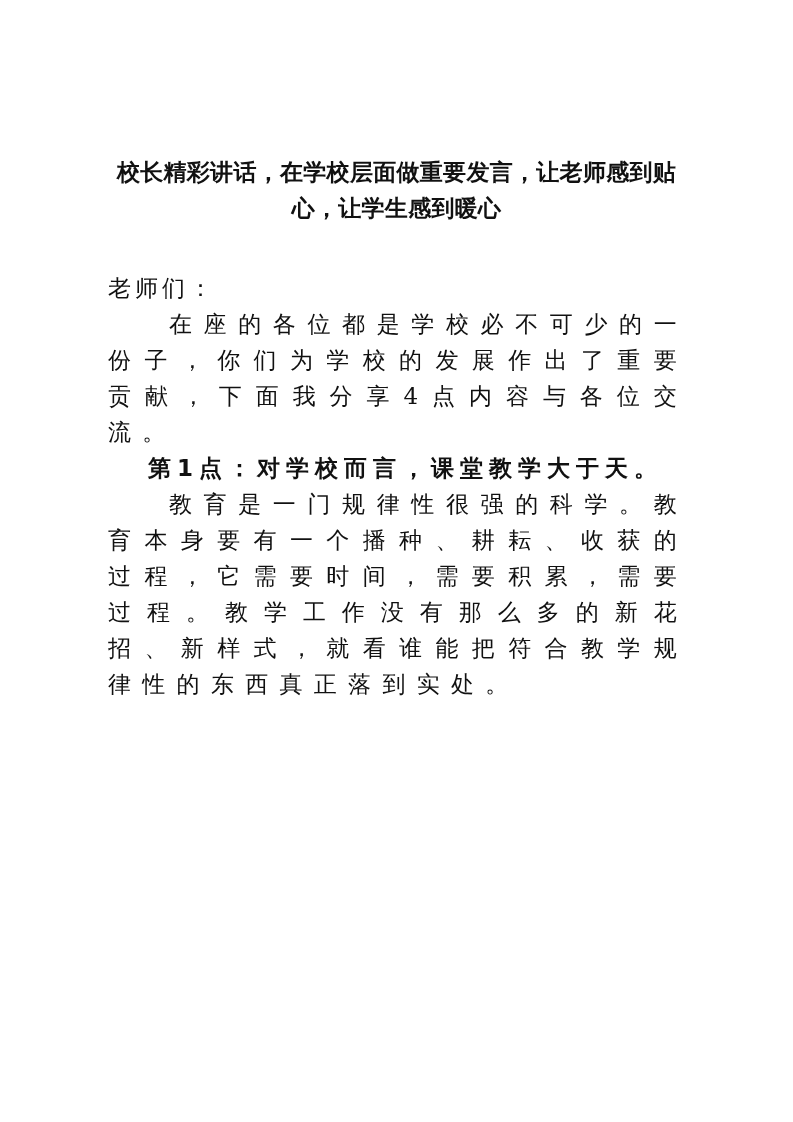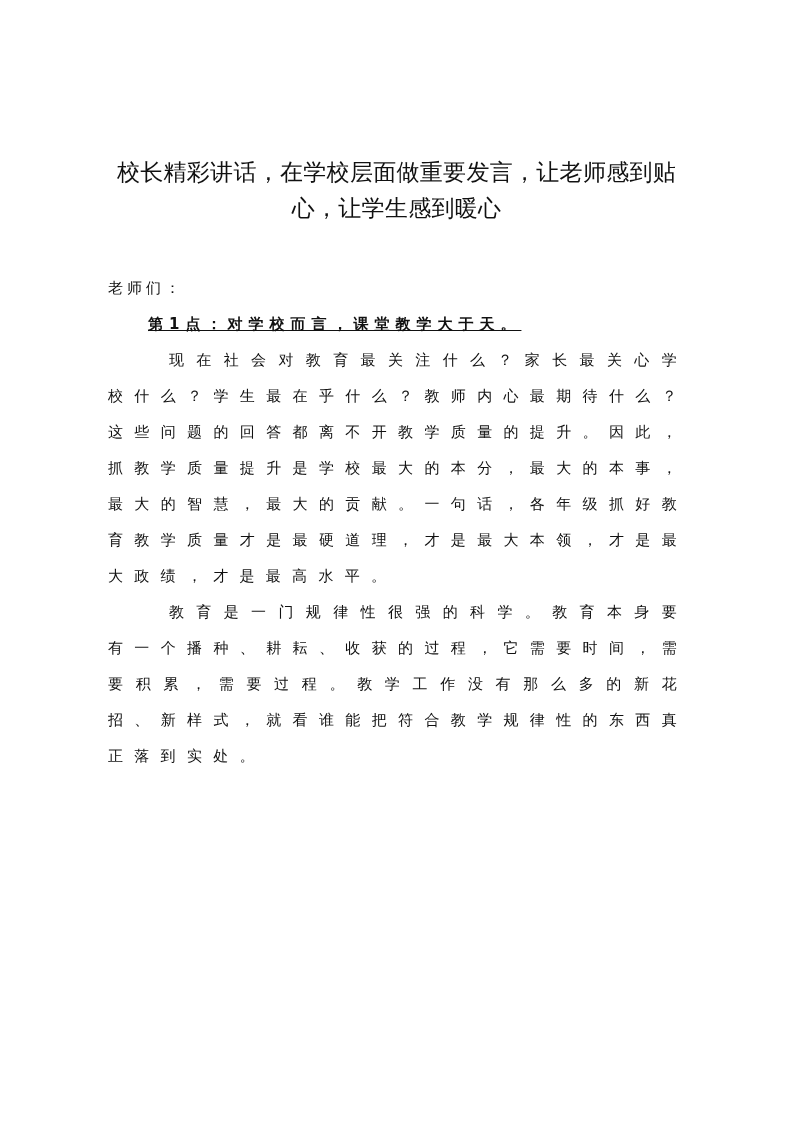--- a/index.html
+++ b/index.html
@@ -23,59 +23,58 @@
       height: 1122px;
       background: #ffffff;
     }
     .title {
       position: absolute;
       left: 100px;
       top: 154px;
       width: 593px;
       text-align: center;
       font-family: "DejaVu Sans", "Liberation Sans", sans-serif;
-      font-weight: normal;
+      font-weight: bold;
       font-size: 23px;
       line-height: 36px;
       letter-spacing: 0.3px;
       margin: 0;
     }
     .body {
       position: absolute;
       left: 108px;
       top: 270px;
       width: 580px;
     }
     .para {
       margin: 0;
-      font-size: 15px;
+      font-size: 23px;
       line-height: 36px;
       letter-spacing: 11.3px;
       text-align: justify;
       word-break: break-all;
     }
     .para.indent {
       text-indent: 61px;
     }
     .para.heading {
       font-family: "DejaVu Sans", "Liberation Sans", sans-serif;
       font-weight: bold;
       letter-spacing: 6px;
       text-indent: 40px;
-      text-decoration: underline;
     }
     .para.salutation {
       letter-spacing: 4px;
     }
   </style>
 </head>
 <body>
 
 <div class="page">
   <h1 class="title">校长精彩讲话，在学校层面做重要发言，让老师感到贴心，让学生感到暖心</h1>
 
   <div class="body">
     <p class="para salutation">老师们：</p>
+    <p class="para indent">在座的各位都是学校必不可少的一份子，你们为学校的发展作出了重要贡献，下面我分享4点内容与各位交流。</p>
     <p class="para heading">第1点：对学校而言，课堂教学大于天。</p>
-    <p class="para indent">现在社会对教育最关注什么？家长最关心学校什么？学生最在乎什么？教师内心最期待什么？这些问题的回答都离不开教学质量的提升。因此，抓教学质量提升是学校最大的本分，最大的本事，最大的智慧，最大的贡献。一句话，各年级抓好教育教学质量才是最硬道理，才是最大本领，才是最大政绩，才是最高水平。</p>
     <p class="para indent">教育是一门规律性很强的科学。教育本身要有一个播种、耕耘、收获的过程，它需要时间，需要积累，需要过程。教学工作没有那么多的新花招、新样式，就看谁能把符合教学规律性的东西真正落到实处。</p>
   </div>
 </div>
 
 </body></html>

